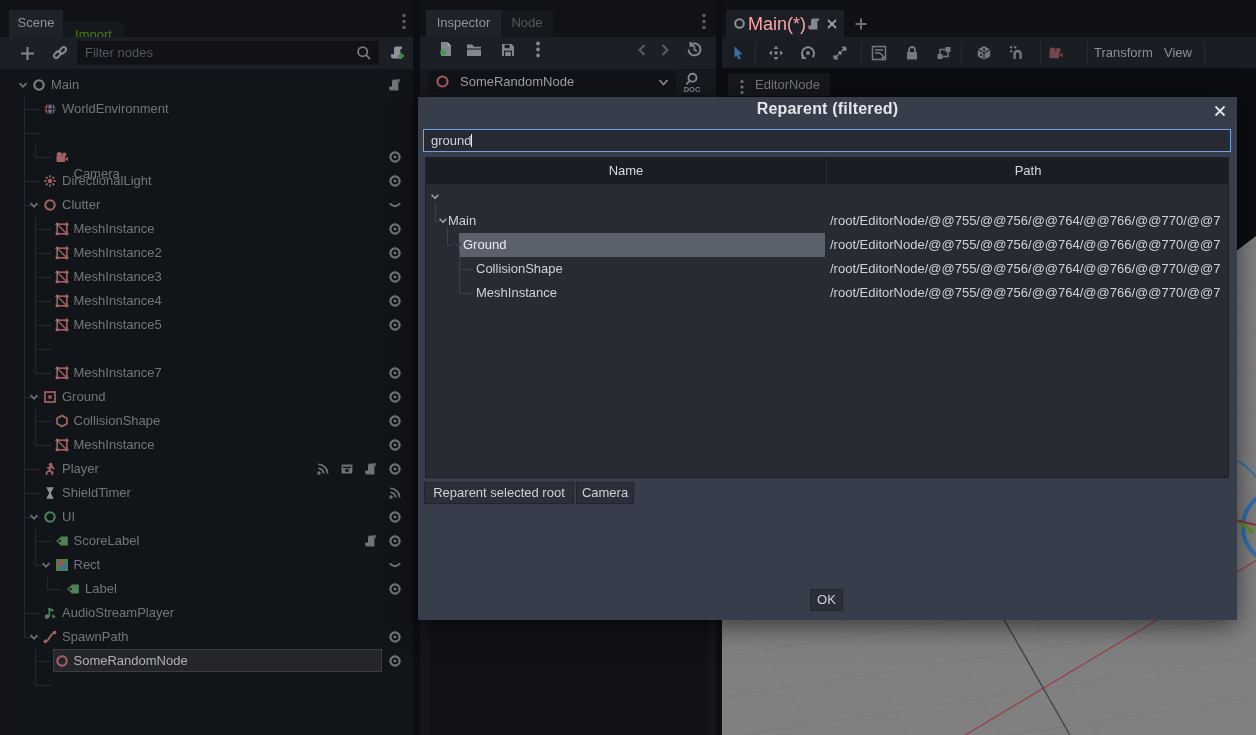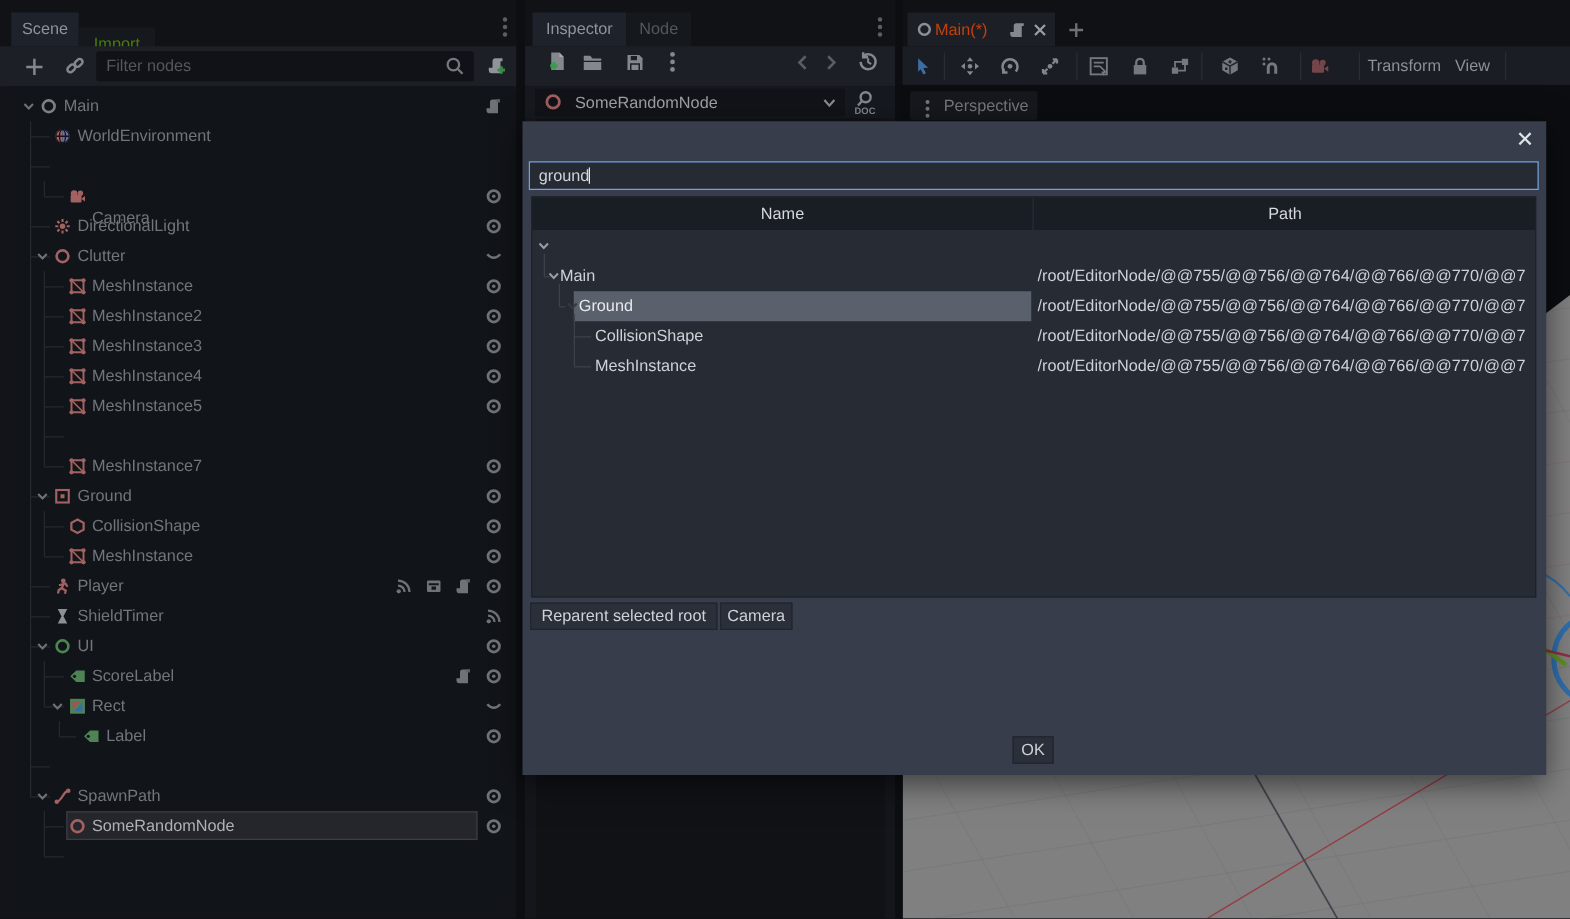--- a/index.html
+++ b/index.html
@@ -464,20 +464,31 @@
             </svg>
           </span>
           <span class="abs" style="left:76px;top:0">Label</span>
           <span class="ric" style="left:379px">
             <svg width="14" height="14" viewBox="0 0 14 14">
               <circle cx="7" cy="7" r="4.6" fill="none" stroke="#6f7378" stroke-width="2.2"></circle>
               <circle cx="7" cy="7" r="1.4" fill="#6f7378"></circle>
             </svg>
           </span>
         </div>
+<div class="row" style="top:532px;width:398px">
+          <span class="abs" style="left:34px;top:5px">
+            <svg width="14" height="14" viewBox="0 0 14 14">
+              <circle cx="4" cy="10.6" r="2.3" fill="#4e8355"></circle>
+              <rect x="5.5" y="1.8" width="1.7" height="9" fill="#4e8355"></rect>
+              <path d="M5.5 1.8 l5 1.6 v2.4 l-5-1.6 Z" fill="#4e8355"></path>
+              <path d="M9.4 8.2 l3.4 2.2 l-3.4 2.2 Z" fill="#4e8355"></path>
+            </svg>
+          </span>
+          <span class="abs" style="left:53px;top:0">AudioStreamPlayer</span>
+        </div>
 <div class="row" style="top:556px;width:398px">
           <span class="abs" style="left:20px;top:7px">
             <svg width="10" height="10" viewBox="0 0 10 10">
               <path d="M1.6 3.2 L5 6.8 L8.4 3.2" fill="none" stroke="#6f7378" stroke-width="1.7"></path>
             </svg>
           </span>
           <span class="abs" style="left:34px;top:5px">
             <svg width="14" height="14" viewBox="0 0 14 14">
               <path d="M2.2 11.4 C6.5 11.4 7.5 2.6 11.8 2.6" fill="none" stroke="#a26261" stroke-width="1.9"></path>
               <circle cx="2.4" cy="11.4" r="1.8" fill="#a26261"></circle>
@@ -587,21 +598,21 @@
             <line x1="6.4" y1="9" x2="3.4" y2="12.4" stroke="#84888e" stroke-width="1.9"></line>
             <text x="9" y="19.5" font-size="7.5" font-weight="bold" fill="#84888e" text-anchor="middle" font-family="Liberation Sans">DOC</text>
           </svg>
         </span>
       </div>
 </div>
 
 <div class="abs" style="left:722px;top:0;width:534px;height:735px;background:#0b0d10">
   <div class="abs" style="left:0;top:0;width:534px;height:37px;background:#0f1114"></div>
   <div class="abs" style="left:4px;top:10px;width:118px;height:27px;background:#1c1f25"></div>
-  <div class="abs" style="left:26px;top:11px;font-size:13px;line-height:26px;color:#c2410c">Main(*)</div>
+  <div class="abs" style="left:26px;top:11px;font-size:18px;line-height:26px;color:#fca5a5">Main(*)</div>
   <div class="abs" style="left:0;top:37px;width:534px;height:31px;background:#1a1d23"></div>
   <div class="abs" style="left:372px;top:42px;font-size:13px;line-height:21px;color:#8c9097">Transform</div>
   <div class="abs" style="left:442px;top:42px;font-size:13px;line-height:21px;color:#8c9097">View</div>
   <div class="abs" id="vptools">
         <span style="position:absolute;left:11px;top:17px">
           <svg width="13" height="13" viewBox="0 0 13 13">
             <circle cx="6.5" cy="6.5" r="4.3" fill="none" stroke="#8b8f96" stroke-width="2"></circle>
           </svg>
         </span>
         <span style="position:absolute;left:85px;top:17px">
@@ -756,31 +767,32 @@
             <line x1="180" y1="705" x2="540" y2="489" stroke="#993843" stroke-width="1.1"></line>
             <line x1="244" y1="485" x2="348" y2="667" stroke="#44444e" stroke-width="1.4"></line>
           </g>
           <circle cx="558" cy="459" r="37" fill="none" stroke="#2f6fae" stroke-width="4"></circle>
           <path d="M510 390 Q524 396 534 409" fill="none" stroke="#2f6fae" stroke-width="1.6"></path>
           <line x1="488" y1="432" x2="531" y2="464" stroke="#5f8f22" stroke-width="3.5"></line>
           <line x1="505" y1="450" x2="534" y2="457" stroke="#8f3040" stroke-width="2"></line>
         </svg>
       </div>
   <div class="abs" style="left:6px;top:73px;width:102px;height:23px;background:#16181d;border-radius:2px"></div>
-  <div class="abs" style="left:33px;top:74px;font-size:13px;line-height:21px;color:#74787e">Perspective</div>
+  <div class="abs" style="left:33px;top:74px;font-size:13px;line-height:21px;color:#74787e">EditorNode</div>
   <span style="position:absolute;left:18px;top:79px">
         <svg width="4" height="16" viewBox="0 0 4 16">
           <circle cx="2" cy="2.5" r="1.6" fill="#74787e"></circle>
           <circle cx="2" cy="8" r="1.6" fill="#74787e"></circle>
           <circle cx="2" cy="13.5" r="1.6" fill="#74787e"></circle>
         </svg>
       </span>
 </div>
 
 <div class="abs" id="dialog" style="left:418px;top:97px;width:819px;height:523px;background:#373d4a;box-shadow:0 6px 24px rgba(0,0,0,.55)">
+  <div class="abs" style="left:0;top:0;width:819px;height:23px;text-align:center;font-size:16px;font-weight:bold;color:#e3e6ea;line-height:23px;letter-spacing:0.2px">Reparent (filtered)</div>
   <div class="abs" id="dlgx" style="left:795px;top:7px;width:14px;height:14px">
         <svg width="14" height="14" viewBox="0 0 14 14">
           <path d="M2.5 2.5 L11.5 11.5 M11.5 2.5 L2.5 11.5" stroke="#dfe2e6" stroke-width="1.8"></path>
         </svg>
       </div>
   <div class="abs" style="left:5px;top:32px;width:808px;height:23px;background:#252a33;border:1px solid #71a3e3;color:#cfd3da;font-size:13px;line-height:21px;padding-left:7px">ground<span style="display:inline-block;width:1px;height:13px;background:#e6e9ec;vertical-align:-2px"></span></div>
 
   <div class="abs" style="left:7px;top:60px;width:804px;height:321px;background:#262b34;border:1px solid #1d2129">
     <div class="abs" style="left:0;top:0;width:802px;height:26px;background:#191d24">
       <div class="abs" style="left:402px;top:0;width:400px;height:26px;text-align:center;font-size:13px;color:#d6d9de;line-height:26px">Path</div>

